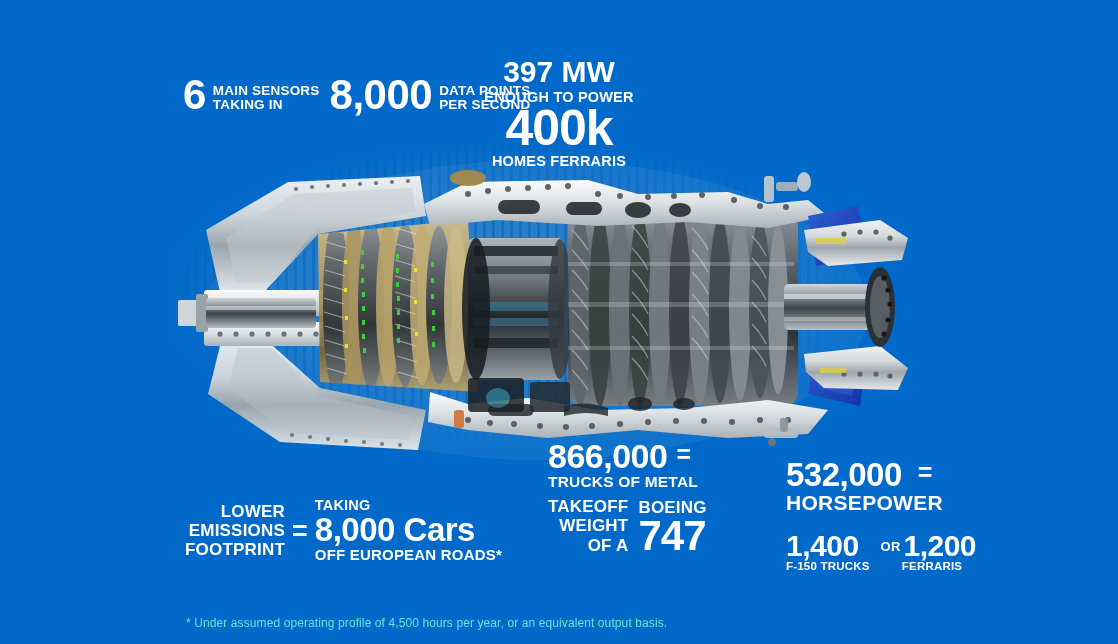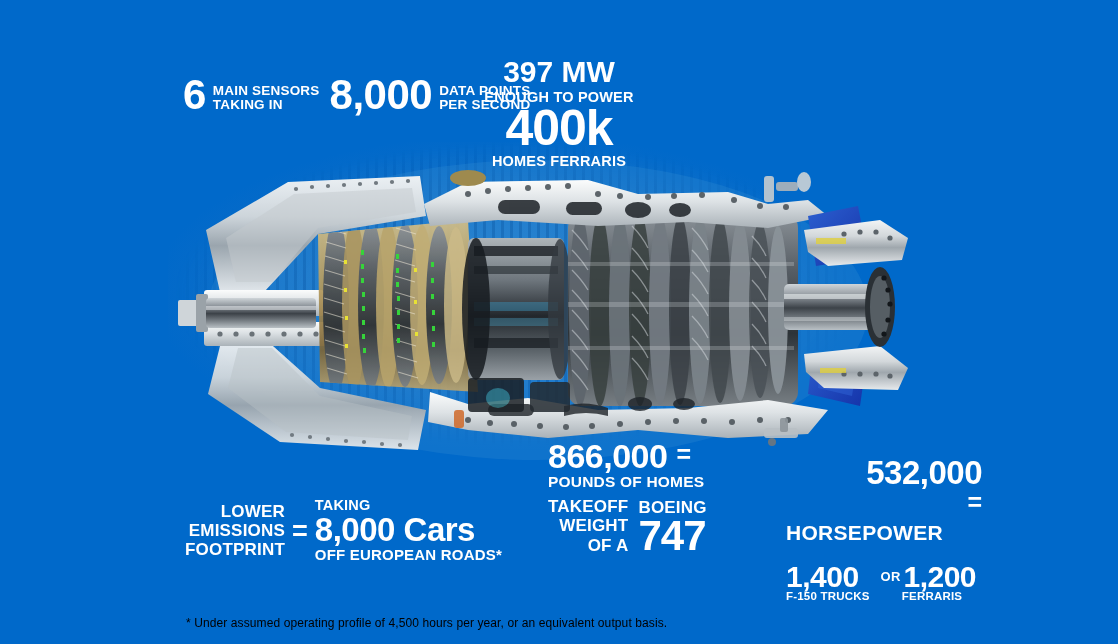--- a/index.html
+++ b/index.html
@@ -162,21 +162,21 @@
   #stat-weight .plane { margin-left: 10px; text-align: left; }
   #stat-weight .boeing { font-size: 17px; line-height: 1; }
   #stat-weight .n747 {
     font-size: 42px;
     line-height: .96;
     letter-spacing: -1px;
   }
 
   
   #stat-hp { left: 786px; top: 458px; }
-  #stat-hp .row1 { display: flex; align-items: flex-end; flex-direction: column; }
+  #stat-hp .row1 { display: flex; align-items: flex-end; }
   #stat-hp .n532 { font-size: 33px; }
   #stat-hp .eqs {
     font-size: 25px;
     margin-left: 16px;
     margin-bottom: 3px;
   }
   #stat-hp .hpw { font-size: 21px; margin-top: 2px; letter-spacing: .3px; }
   #stat-hp .row2 {
     display: flex;
     align-items: center;
@@ -191,21 +191,21 @@
   }
   #stat-hp .sub1 { width: 96px; text-align: left; }
   #stat-hp .sub2 { width: 100px; text-align: center; }
 
   
   #footnote {
     left: 186px; top: 616px;
     font-size: 12px;
     font-weight: 400;
     letter-spacing: .1px;
-    color: #000000;
+    color: #5eead4;
   }
 </style>
 </head>
 <body>
 
 <div id="stage">
 
   <div id="photo">
     <div class="photo-bg"></div>
     <div class="slats"></div>
@@ -584,21 +584,21 @@
       <div class="big cars">8,000 Cars</div>
       <div class="lab roads">OFF EUROPEAN ROADS*</div>
     </div>
   </div>
 
   <div class="blk" id="stat-weight">
     <div class="row1">
       <div class="big n866">866,000</div>
       <div class="eq eqs">=</div>
     </div>
-    <div class="lab pom">POUNDS OF HOMES</div>
+    <div class="lab pom">TRUCKS OF METAL</div>
     <div class="row2">
       <div class="lab tw">
         <div>TAKEOFF</div>
         <div>WEIGHT</div>
         <div>OF A</div>
       </div>
       <div class="plane">
         <div class="lab boeing">BOEING</div>
         <div class="big n747">747</div>
       </div>

